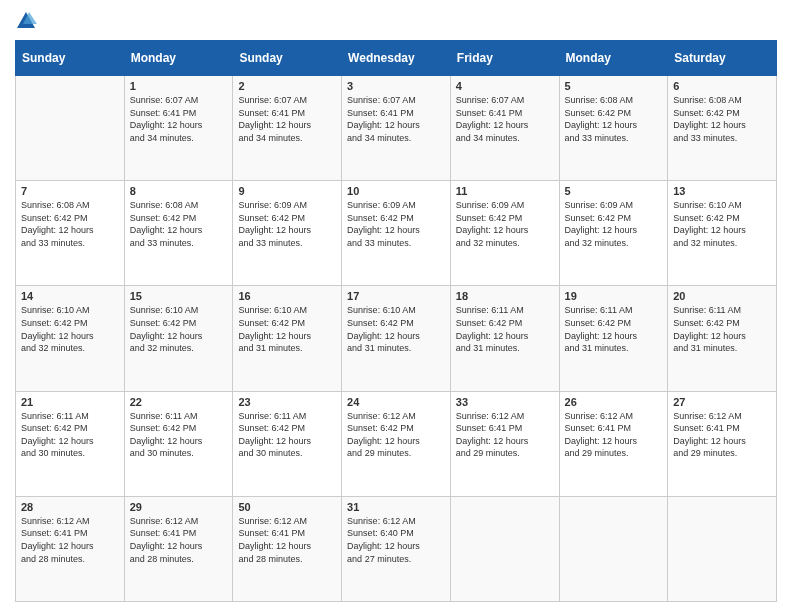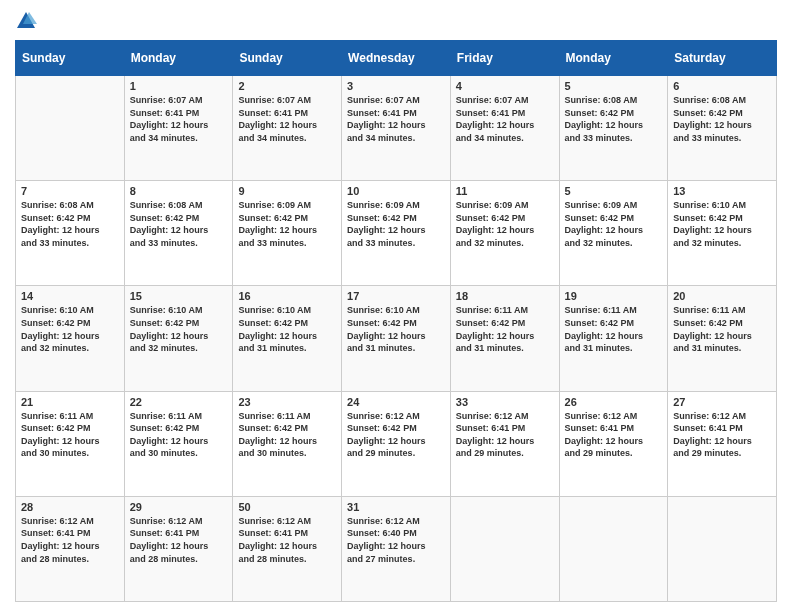--- a/index.html
+++ b/index.html
@@ -93,21 +93,20 @@
     .day-number {
       font-weight: bold;
       font-size: 11px;
       display: block;
       margin-bottom: 2px;
     }
     .day-info {
       font-size: 9px;
       line-height: 1.4;
       color: #333;
-      font-weight: bold;
     }
     .empty-cell {
       background-color: #f9f9f9;
     }
   </style>
 </head>
 <body>
 
 <div class="page">
   <div class="header">

